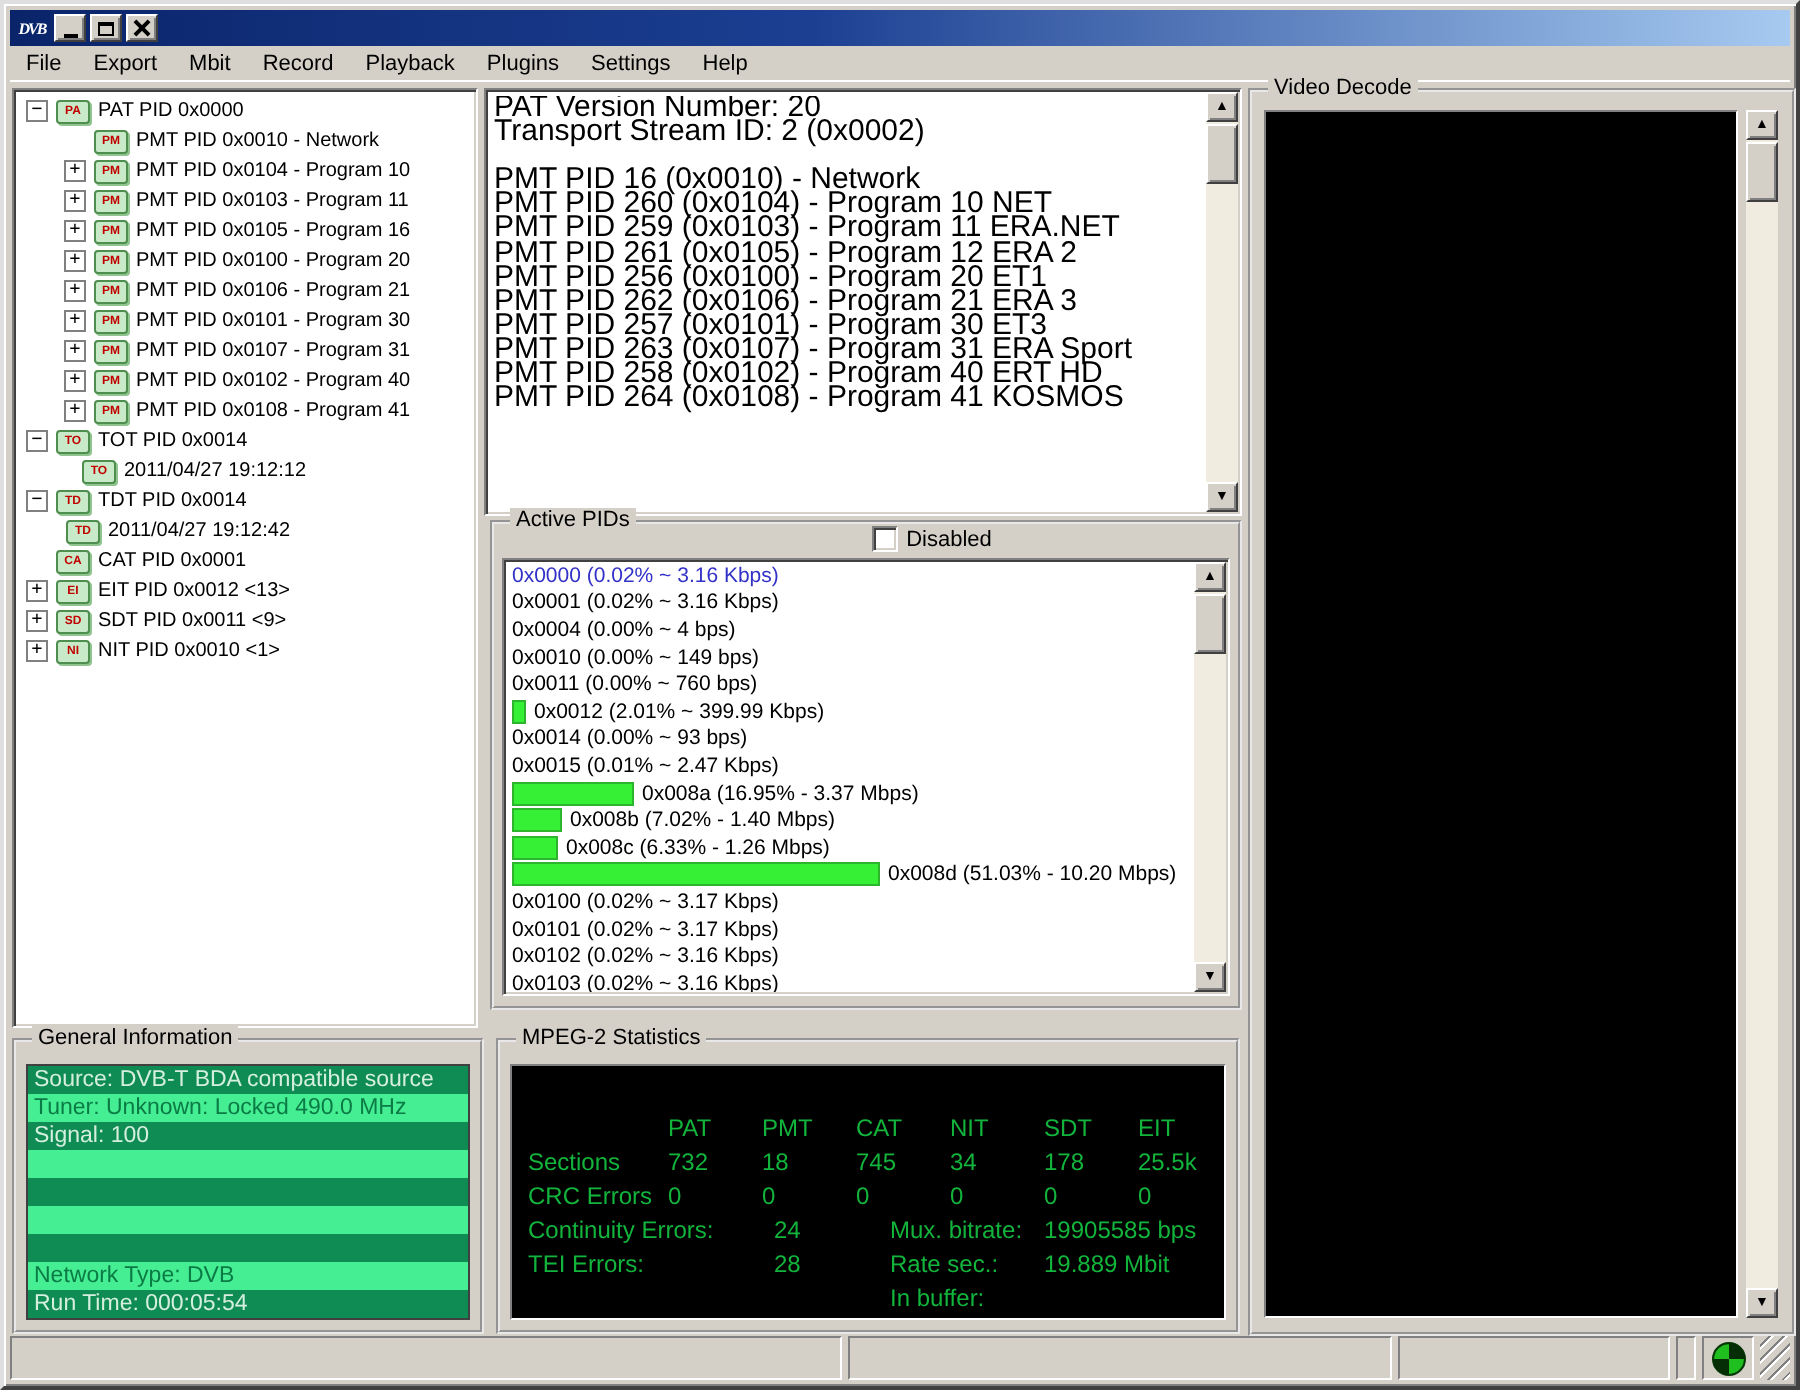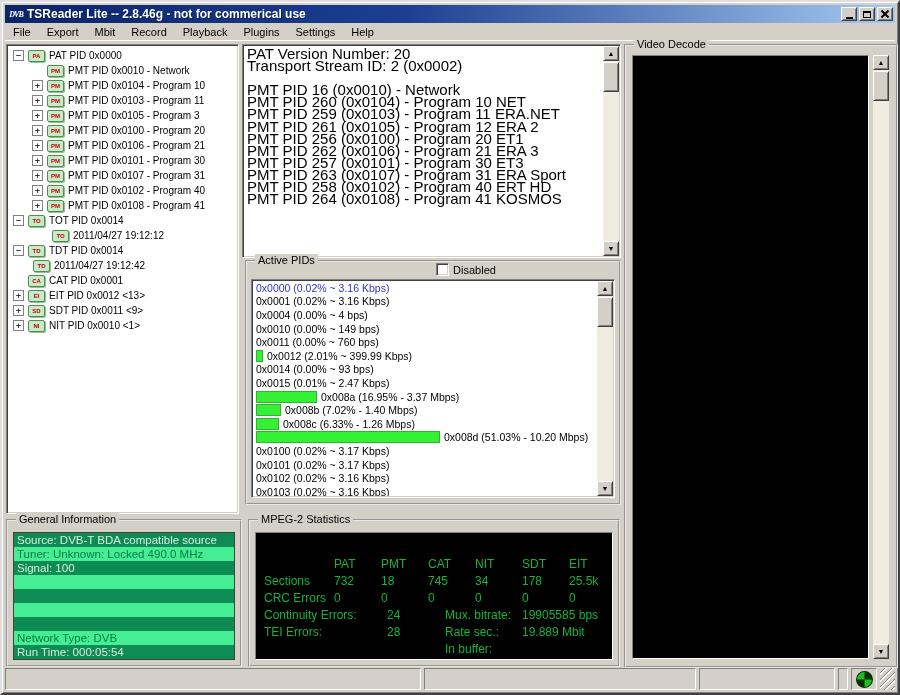--- a/index.html
+++ b/index.html
@@ -124,21 +124,20 @@
     repeating-linear-gradient(135deg,transparent 0 3px,#808080 3px 4px,#fff 4px 5px);}
   .pie{display:block;}
 </style>
 </head>
 <body>
 
 <div class="window">
 
   <div class="titlebar">
     <span class="app-icon">DVB</span>
-    <span class="title-text">TSReader Lite -- 2.8.46g - not for commerical use</span>
     <span class="win-btn">
         <span class="glyph-min"></span>
       </span>
     <span class="win-btn">
         <span class="glyph-max"></span>
       </span>
     <span class="win-btn">
         <span class="glyph-close"></span>
       </span>
   </div>
@@ -171,21 +170,21 @@
         <span class="tree-label">PMT PID 0x0104 - Program 10</span>
       </div>
       <div class="tree-row" style="padding-left: 23px;">
         <span class="tree-expander">+</span>
         <span class="tree-icon">PM</span>
         <span class="tree-label">PMT PID 0x0103 - Program 11</span>
       </div>
       <div class="tree-row" style="padding-left: 23px;">
         <span class="tree-expander">+</span>
         <span class="tree-icon">PM</span>
-        <span class="tree-label">PMT PID 0x0105 - Program 3</span>
+        <span class="tree-label">PMT PID 0x0105 - Program 16</span>
       </div>
       <div class="tree-row" style="padding-left: 23px;">
         <span class="tree-expander">+</span>
         <span class="tree-icon">PM</span>
         <span class="tree-label">PMT PID 0x0100 - Program 20</span>
       </div>
       <div class="tree-row" style="padding-left: 23px;">
         <span class="tree-expander">+</span>
         <span class="tree-icon">PM</span>
         <span class="tree-label">PMT PID 0x0106 - Program 21</span>
@@ -208,21 +207,21 @@
       <div class="tree-row" style="padding-left: 23px;">
         <span class="tree-expander">+</span>
         <span class="tree-icon">PM</span>
         <span class="tree-label">PMT PID 0x0108 - Program 41</span>
       </div>
       <div class="tree-row" style="padding-left: 4px;">
         <span class="tree-expander">−</span>
         <span class="tree-icon">TO</span>
         <span class="tree-label">TOT PID 0x0014</span>
       </div>
-      <div class="tree-row" style="padding-left: 28px;">
+      <div class="tree-row" style="padding-left: 17px;">
         <span class="tree-spacer"></span>
         <span class="tree-icon">TO</span>
         <span class="tree-label">2011/04/27 19:12:12</span>
       </div>
       <div class="tree-row" style="padding-left: 4px;">
         <span class="tree-expander">−</span>
         <span class="tree-icon">TD</span>
         <span class="tree-label">TDT PID 0x0014</span>
       </div>
       <div class="tree-row" style="padding-left: 9px;">

